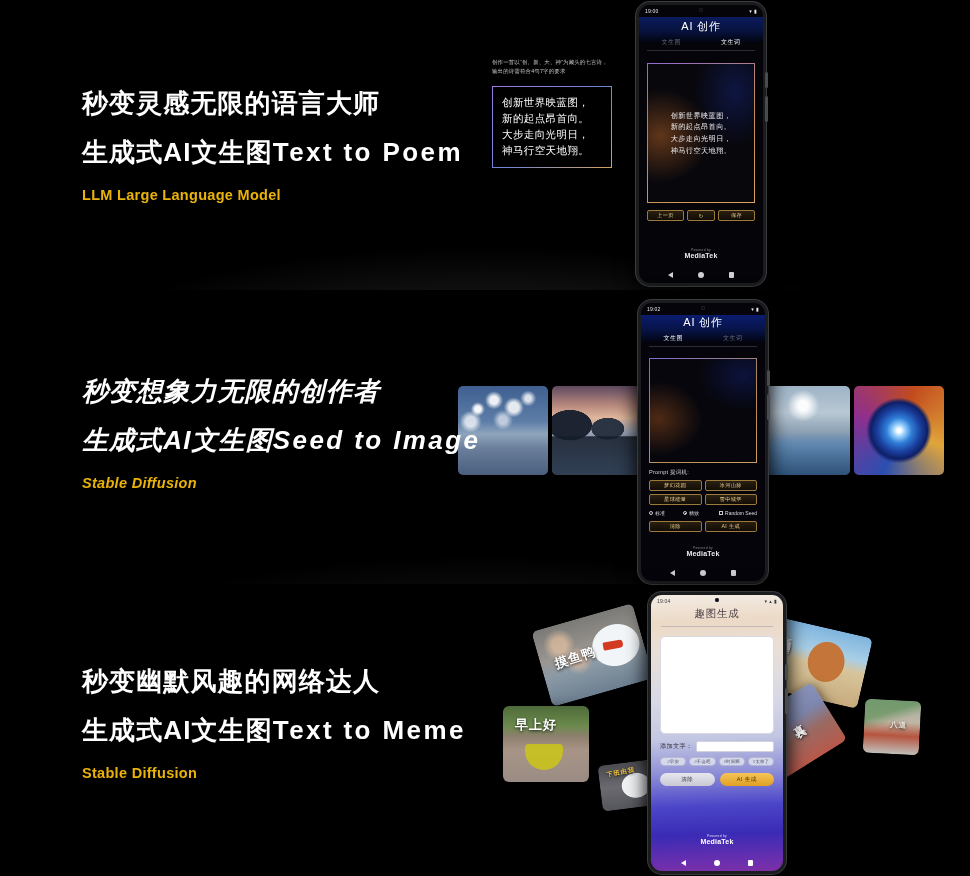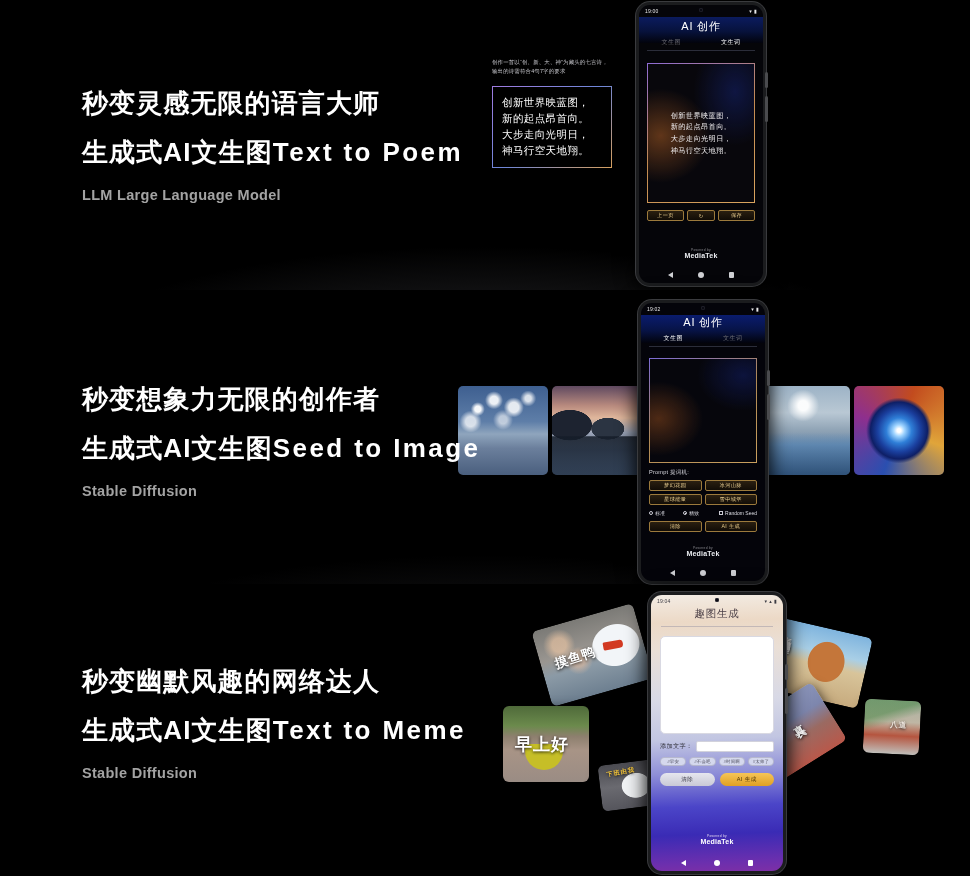--- a/index.html
+++ b/index.html
@@ -28,34 +28,34 @@
       radial-gradient(ellipse 60% 50% at 50% 125%, rgba(110,110,120,.26), rgba(0,0,0,0) 70%),
       #000;
   }
   #sec3 .sec-bg { background: #000; }
 
   .divider { position: absolute; left: 0; width: 970px; height: 2px; background: #000; }
 
   
   .headline { position: absolute; left: 82px; z-index: 6; }
   #sec1 .headline { top: 88px; text-decoration: underline; }
-  #sec2 .headline { top: 92px; }
+  #sec2 .headline { top: 84px; font-style: italic; }
   #sec3 .headline { top: 80px; }
 
   .h-line1 {
     color: #fff; font-size: 26px; font-weight: bold; letter-spacing: 1.1px;
     line-height: 1.18; white-space: nowrap;
   }
   .h-line2 {
     color: #fff; font-size: 26px; font-weight: bold; letter-spacing: 1.1px;
     line-height: 1.18; margin-top: 18px; white-space: nowrap;
   }
   .h-line2 .en { letter-spacing: 2.4px; text-align: center; }
   .h-sub {
-    color: #a3a3a3; font-size: 14.5px; font-weight: bold; letter-spacing: .3px;
+    color: #eab308; font-size: 14.5px; font-weight: bold; letter-spacing: .3px;
     margin-top: 20px; white-space: nowrap;
   }
 
   
   .phone {
     position: absolute; z-index: 10;
     border-radius: 14px;
     background: #1b1c1e;
     box-shadow: 0 0 0 1px #3a3b3e, 0 0 18px 3px rgba(0,0,0,.9);
     padding: 3px;
@@ -266,21 +266,21 @@
   #c_duck1 .beak { position:absolute; left:62%; top:40%; width:20px; height:8px; background:#d23a22; border-radius:2px 6px 6px 2px; transform: rotate(6deg); }
   #c_duck1 .cap { left: 14px; top: 28px; font-size: 13px; transform: rotate(-2deg); }
 
   #c_tea { left: 503px; top: 706px; width: 86px; height: 76px; transform: rotate(0deg); }
   #c_tea .bg {
     width:100%; height:100%;
     background:
       linear-gradient(180deg,#4f6a3a 0%, #6b8a4c 26%, #8d7f6e 40%, #a89486 58%, #9a8c84 100%);
   }
   #c_tea .bowl { position:absolute; left:26%; top:50%; width:44%; height:34%; background:#c9c21f; border-radius: 4px 4px 20px 20px; opacity:.92; }
-  #c_tea .cap { left: 12px; top: 27px; font-size: 17px; }
+  #c_tea .cap { left: 12px; top: 10px; font-size: 13px; }
 
   #c_duck2 { left: 600px; top: 762px; width: 62px; height: 46px; transform: rotate(-7deg); }
   #c_duck2 .bg {
     width:100%; height:100%;
     background:
       radial-gradient(ellipse 36% 42% at 58% 52%, #f0f2f4 62%, rgba(0,0,0,0) 66%),
       linear-gradient(180deg,#4a4a50 0%, #6a6a70 50%, #55555c 100%);
   }
   #c_duck2 .cap { left: 8px; top: 5px; font-size: 6.2px; color:#f0c23a; transform: rotate(-4deg); }
 

